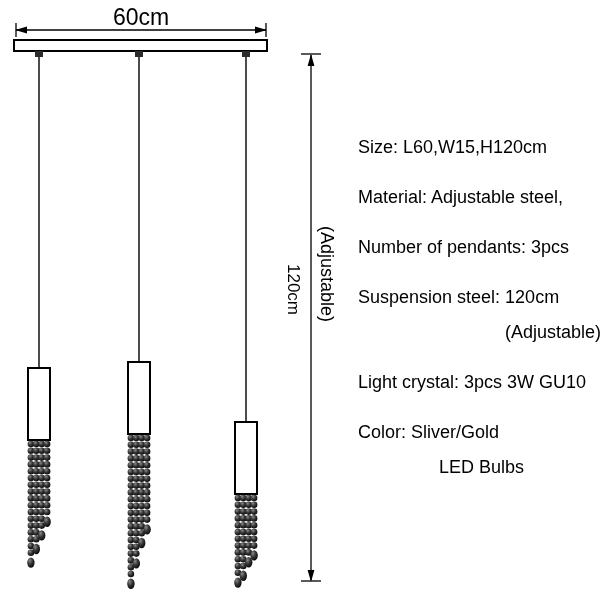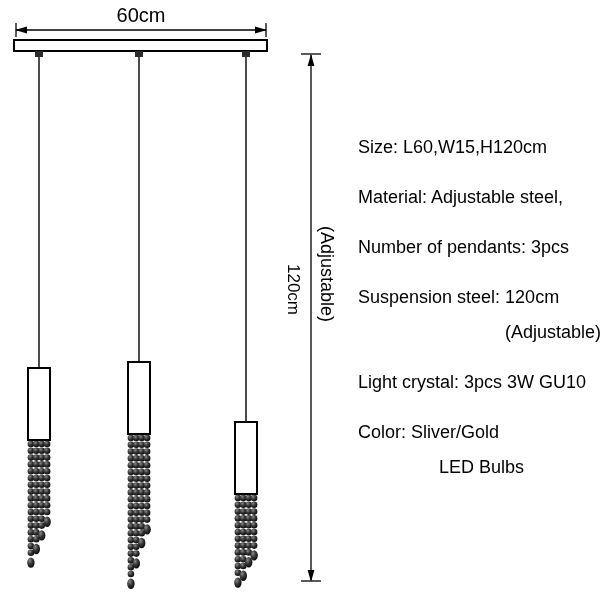--- a/index.html
+++ b/index.html
@@ -20,21 +20,21 @@
     position: absolute;
     left: 0;
     top: 0;
   }
   .dim-top {
     position: absolute;
     left: 105px;
     top: 4px;
     width: 72px;
     text-align: center;
-    font-size: 20px;
+    font-size: 23px;
   }
   .v-label {
     position: absolute;
     writing-mode: vertical-rl;
     font-size: 17px;
     white-space: nowrap;
   }
   #height-label {
     left: 283px;
     top: 264px;

